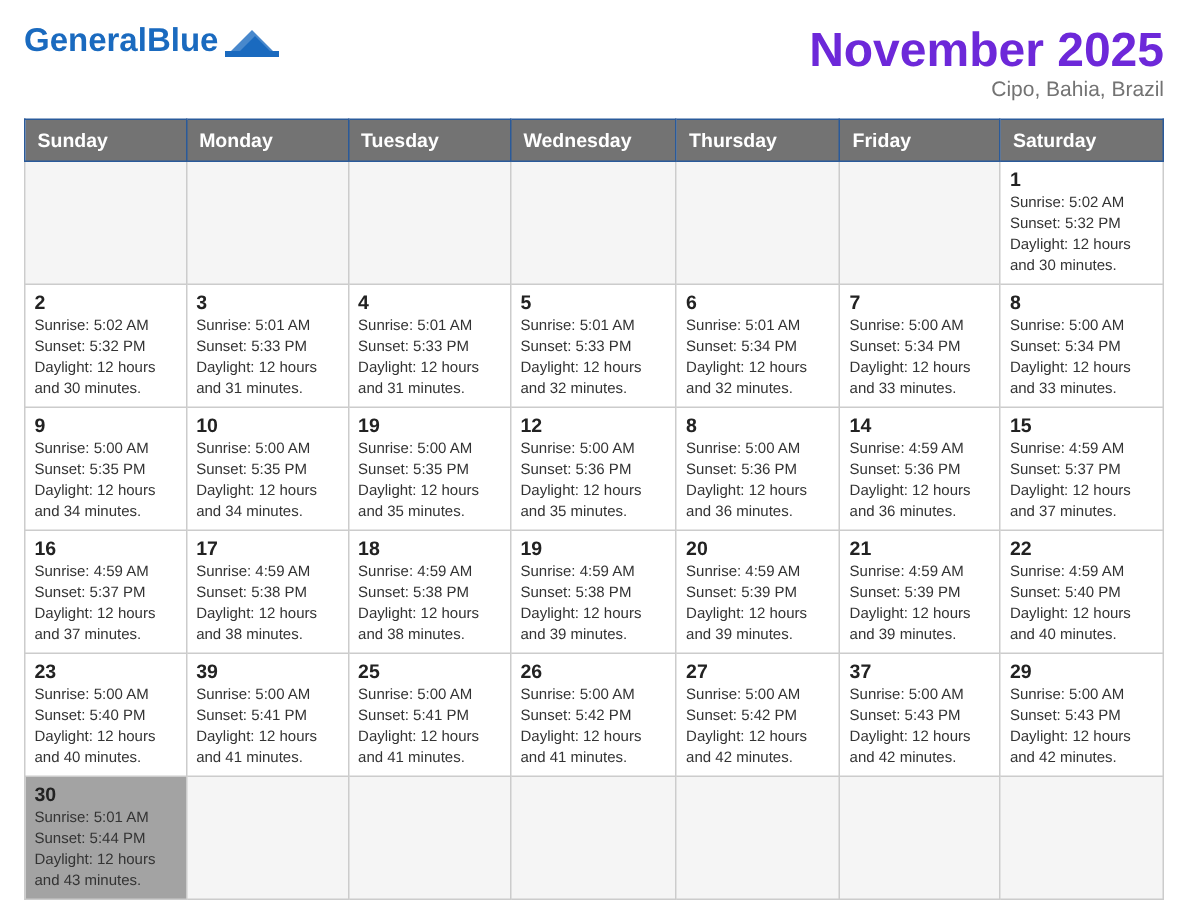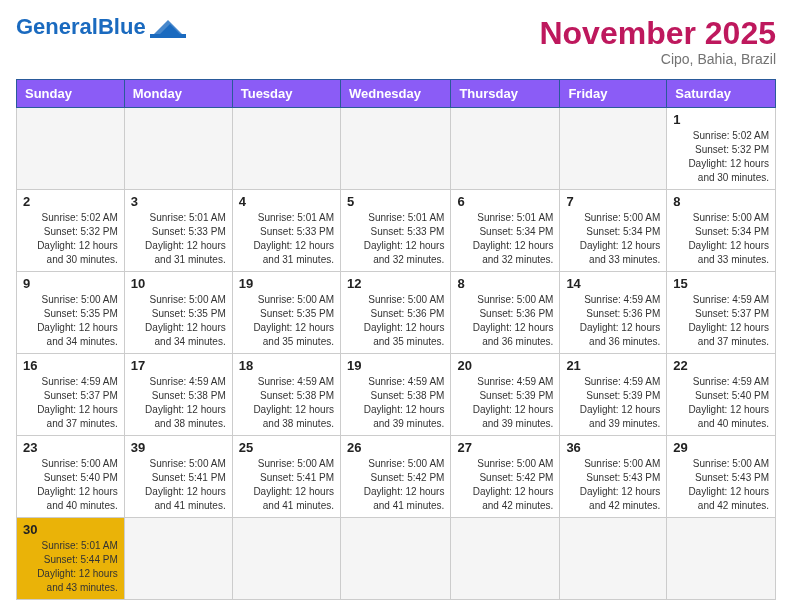--- a/index.html
+++ b/index.html
@@ -29,34 +29,34 @@
     }
     .logo-text span {
       color: #1a6abf;
     }
     .title-block {
       text-align: right;
     }
     .month-title {
       font-size: 32px;
       font-weight: bold;
-      color: #be185d;
+      color: #6d28d9;
       line-height: 1.1;
     }
     .location {
       font-size: 14px;
       color: #737373;
     }
     .calendar {
       width: 100%;
       border-collapse: collapse;
       border: 1px solid #ccc;
     }
     .calendar th {
-      background: #8b5cf6;
+      background: #737373;
       color: #fff;
       font-size: 13px;
       font-weight: bold;
       text-align: left;
       padding: 6px 8px;
       border: 1px solid #2a5a9a;
     }
     .calendar td {
       vertical-align: top;
       padding: 4px 6px;
@@ -74,27 +74,26 @@
       font-size: 13px;
       font-weight: bold;
       color: #222;
       display: block;
       margin-bottom: 2px;
     }
     .day-info {
       font-size: 10px;
       color: #333;
       line-height: 1.4;
-      text-align: right;
     }
     .last-row td {
       background: #f5f5f5;
     }
     .last-row td.has-data {
-      background: #eab308;
+      background: #a3a3a3;
     }
   </style>
 </head>
 <body>
 
 <div class="header">
   <div class="logo">
     <div style="display:flex; gap:4px;">
       <span class="logo-text">
         <span>General</span><span style="color:#1a6abf;">Blue</span>
@@ -242,21 +241,21 @@
         </td>
         <td>
           <span class="day-number">26</span>
           <div class="day-info">Sunrise: 5:00 AM<br>Sunset: 5:42 PM<br>Daylight: 12 hours and 41 minutes.</div>
         </td>
         <td>
           <span class="day-number">27</span>
           <div class="day-info">Sunrise: 5:00 AM<br>Sunset: 5:42 PM<br>Daylight: 12 hours and 42 minutes.</div>
         </td>
         <td>
-          <span class="day-number">36</span>
+          <span class="day-number">37</span>
           <div class="day-info">Sunrise: 5:00 AM<br>Sunset: 5:43 PM<br>Daylight: 12 hours and 42 minutes.</div>
         </td>
         <td>
           <span class="day-number">29</span>
           <div class="day-info">Sunrise: 5:00 AM<br>Sunset: 5:43 PM<br>Daylight: 12 hours and 42 minutes.</div>
         </td>
       </tr>
       <tr class="last-row">
         <td class="has-data">
           <span class="day-number">30</span>

